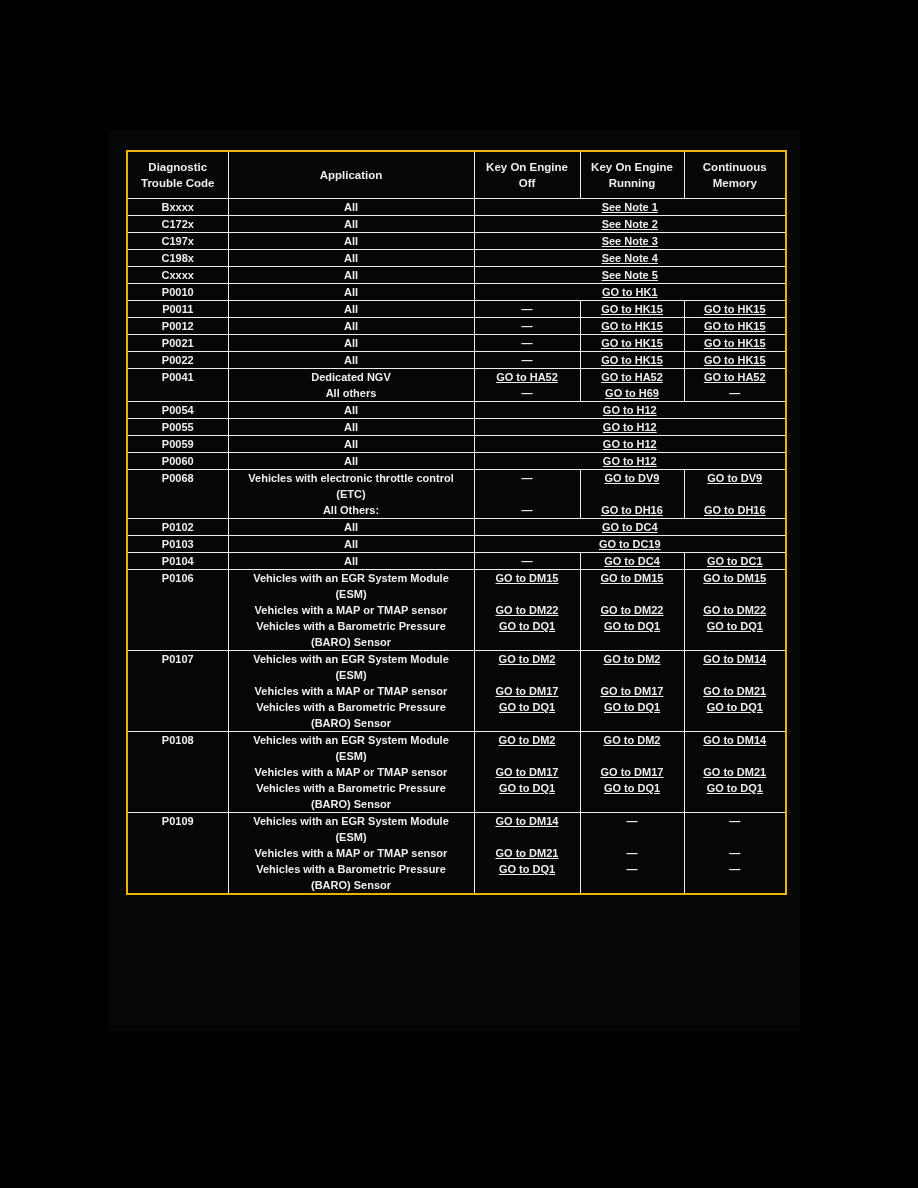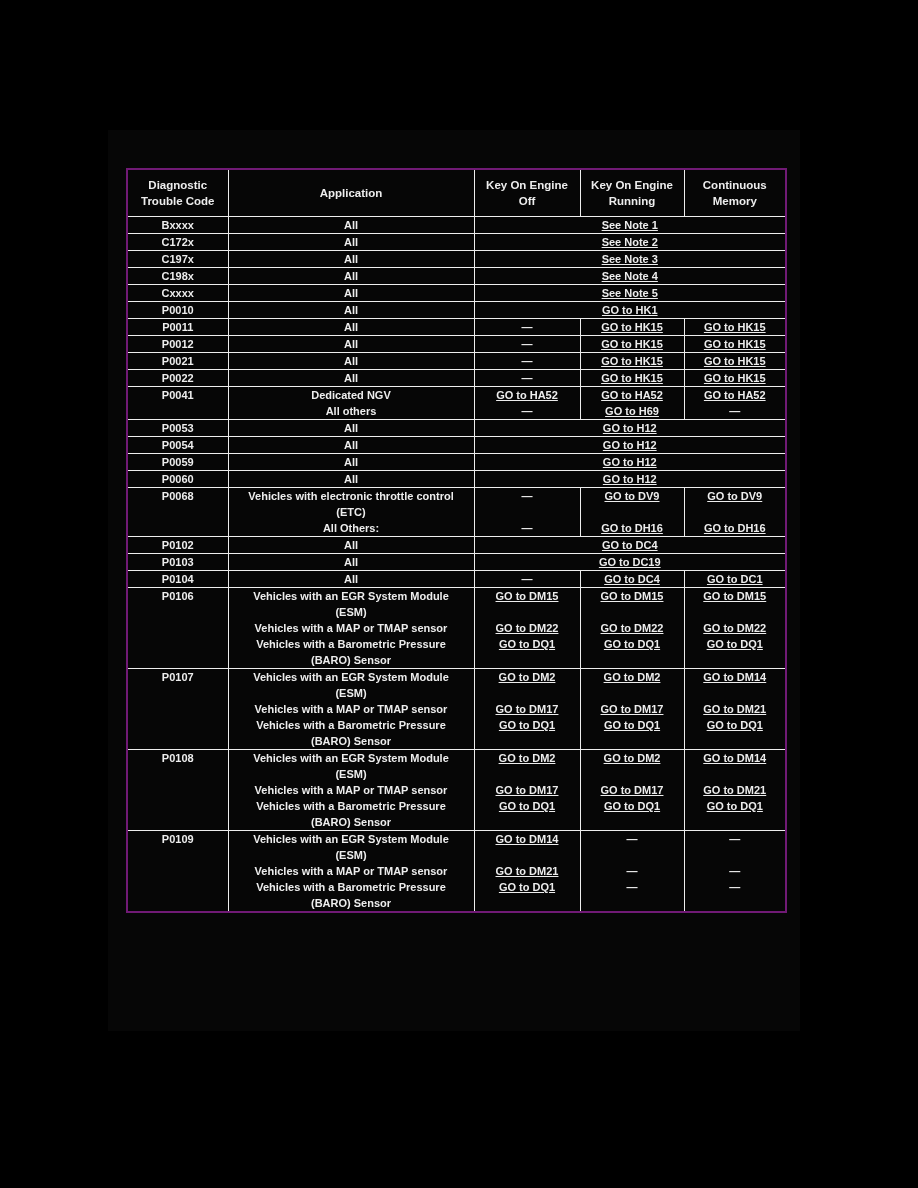--- a/index.html
+++ b/index.html
@@ -18,22 +18,21 @@
     width: 692px;
     height: 901px;
     background: #060606;
   }
   table {
     position: absolute;
     left: 18px;
     top: 20px;
     border-collapse: collapse;
     table-layout: fixed;
-    border: 2px solid #701a75;
-    margin-top: 18px;
+    border: 2px solid #eab308;
   }
   th, td {
     border: 1px solid #ededed;
     color: #ededed;
     text-align: center;
     vertical-align: top;
     padding: 0 2px;
     overflow: hidden;
   }
   th {
@@ -240,32 +239,32 @@
             <span class="cell-line u">GO to HA52</span>
             <span class="cell-line u">GO to H69</span>
           </td>
           <td>
             <span class="cell-line u">GO to HA52</span>
             <span class="cell-line">—</span>
           </td>
         </tr>
         <tr>
           <td>
-            <span class="cell-line">P0053</span>
+            <span class="cell-line">P0054</span>
           </td>
           <td>
             <span class="cell-line">All</span>
           </td>
           <td colspan="3">
             <span class="cell-line u">GO to H12</span>
           </td>
         </tr>
         <tr>
           <td>
-            <span class="cell-line">P0054</span>
+            <span class="cell-line">P0055</span>
           </td>
           <td>
             <span class="cell-line">All</span>
           </td>
           <td colspan="3">
             <span class="cell-line u">GO to H12</span>
           </td>
         </tr>
         <tr>
           <td>

